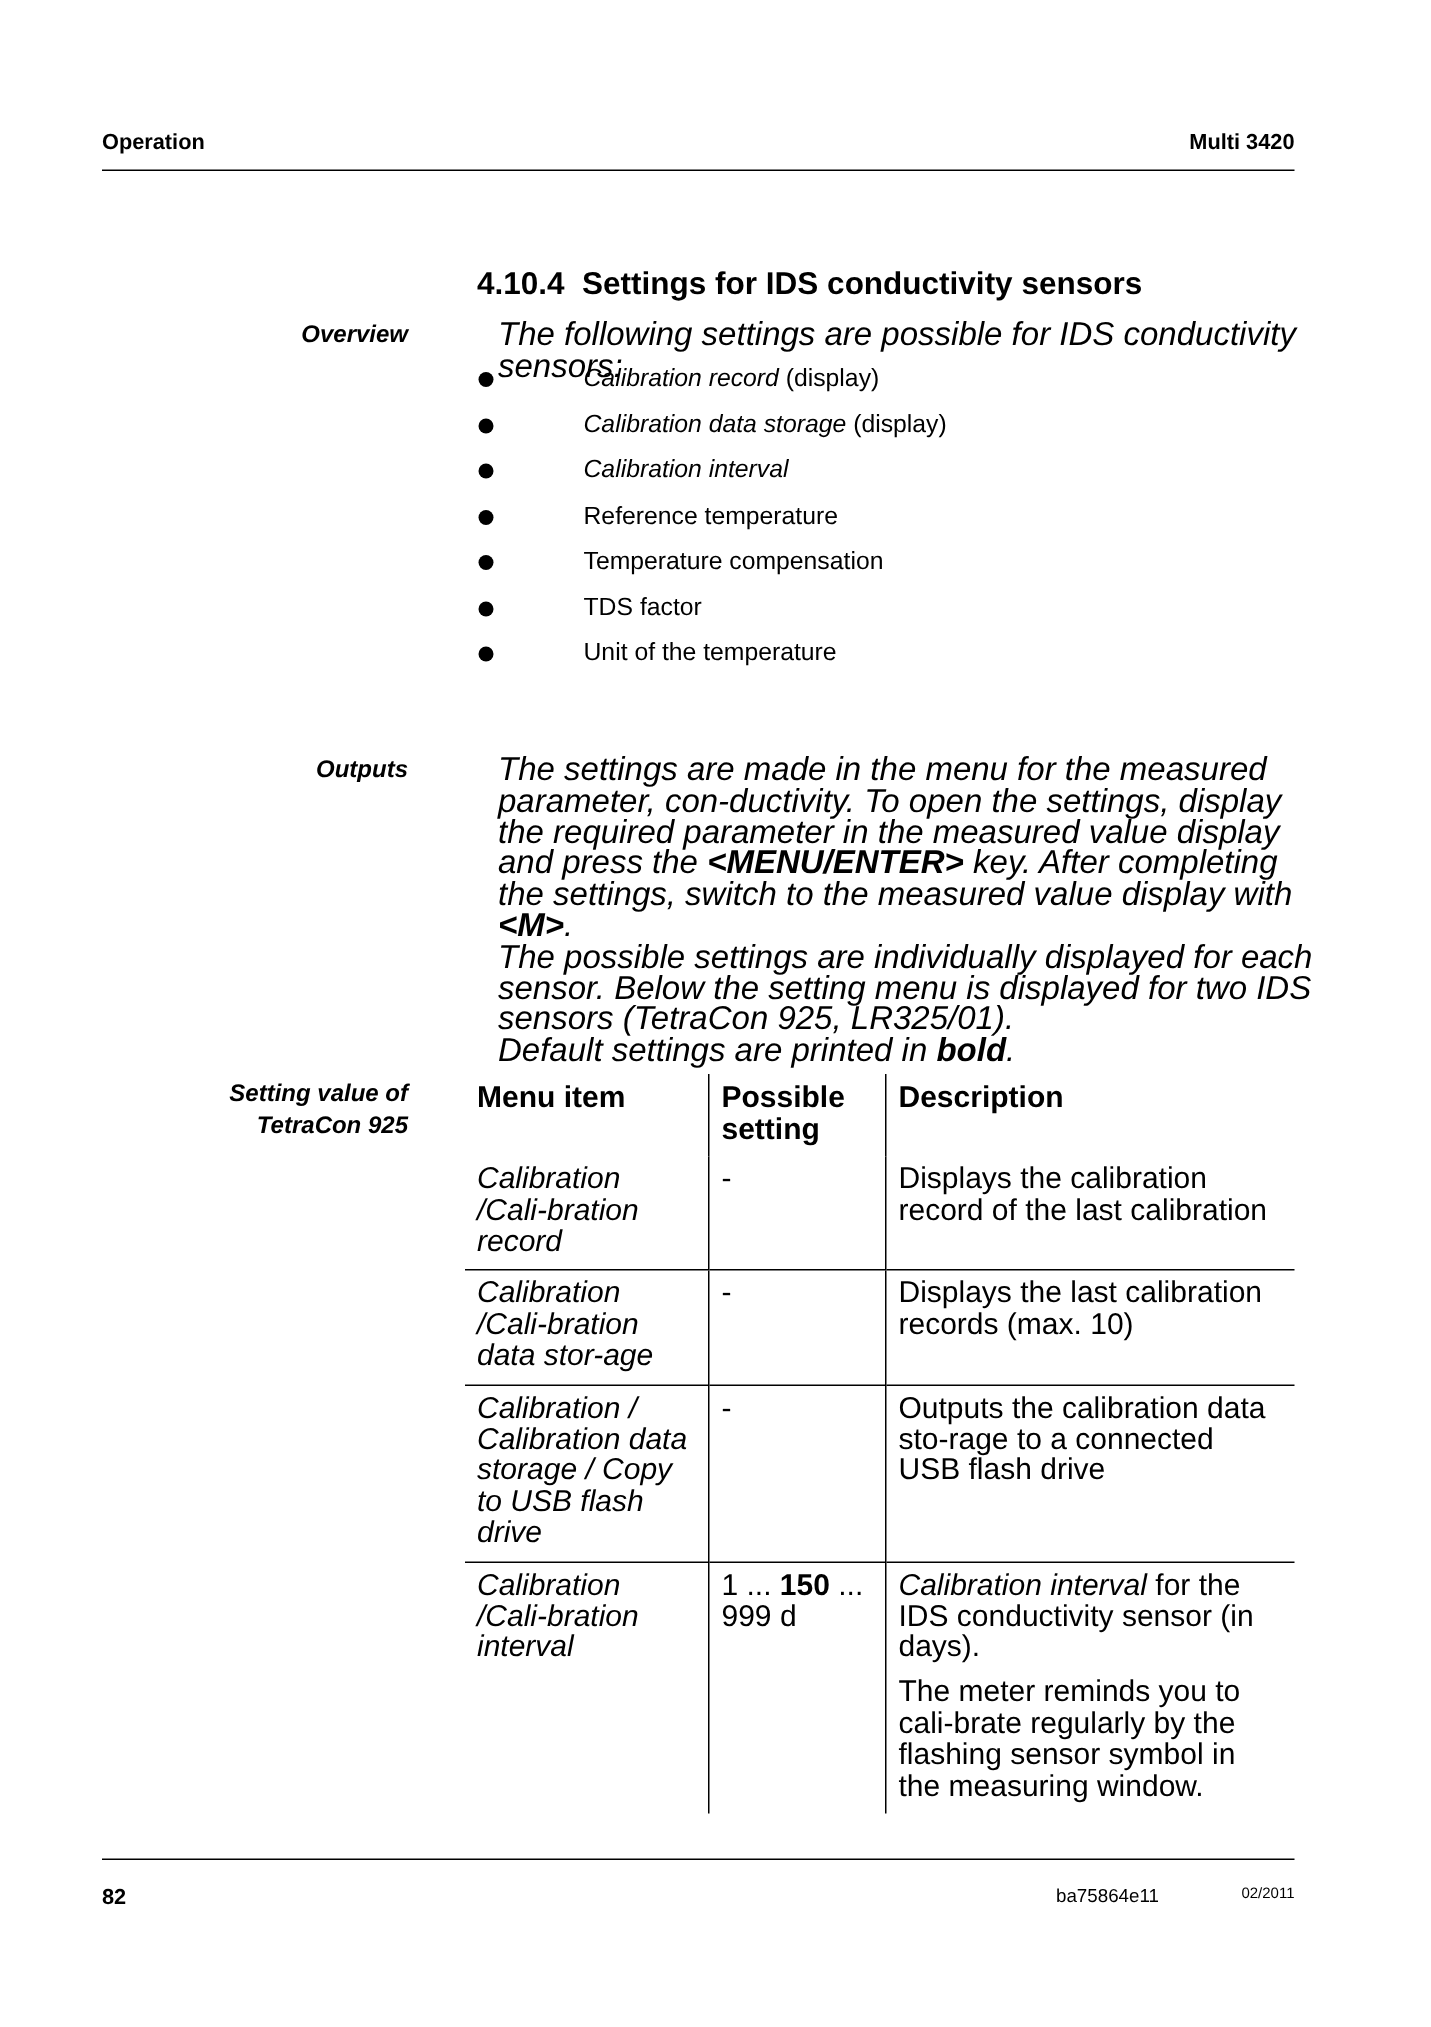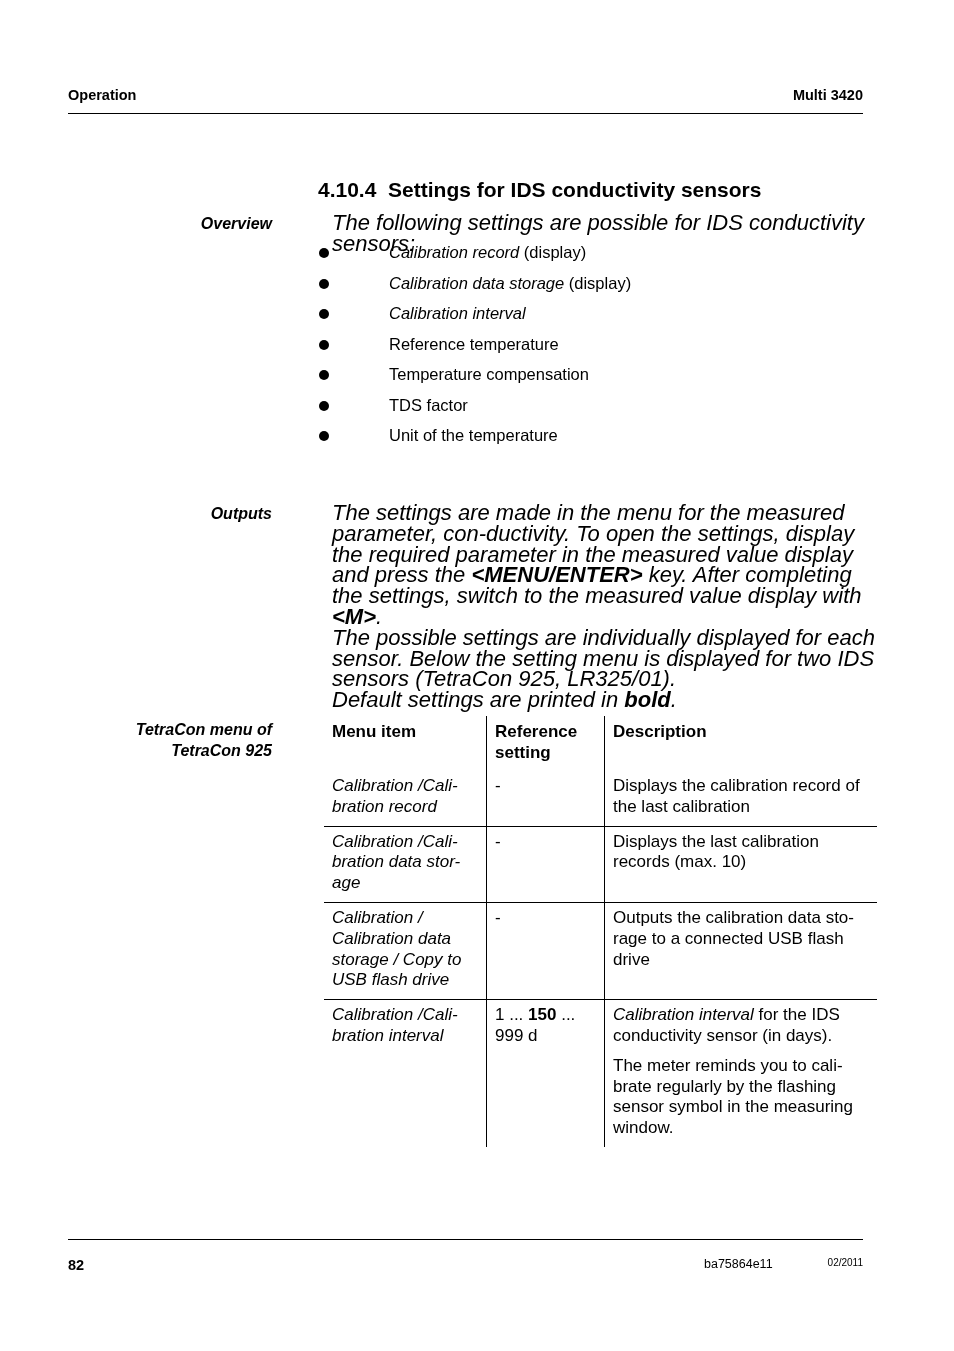--- a/index.html
+++ b/index.html
@@ -16,22 +16,22 @@
     .rule.bottom { top: 1239px; }
     .section-title { left: 318px; top: 178px; font-size: 21px; font-weight: bold; }
     .side-label { width: 204px; left: 68px; text-align: right; font-size: 16px; font-weight: bold; line-height: 21px; font-style: italic; }
     .body-text { left: 332px; width: 545px; font-size: 22px; line-height: 20.8px; font-style: italic; }
     .bullets { left: 318px; top: 242px; margin: 0; padding: 0; list-style: none; font-size: 16.5px; }
     .bullets li { height: 30.5px; line-height: 21px; display: flex; align-items: flex-start; gap: 47px; }
     .bullet-dot { display: inline-block; width: 10px; height: 10px; border-radius: 50%; background: #000; margin: 6px 13px 0 1px; flex: none; }
     .it { font-style: italic; }
     b { font-weight: bold; }
     table.menu {
-      position: absolute; left: 324px; top: 716px; width: 553px;
-      border-collapse: collapse; font-size: 17px; line-height: 20.8px;
+      position: absolute; left: 310px; top: 716px; width: 553px;
+      border-collapse: collapse; font-size: 20px; line-height: 20.8px;
     }
     table.menu td, table.menu th {
       vertical-align: top; text-align: left; padding: 5px 8px 8px 8px;
     }
     table.menu th { font-weight: bold; padding-top: 6px; padding-bottom: 6px; }
     table.menu tr + tr td { border-top: 1px solid #000; }
     table.menu .c1 { width: 146px; }
     table.menu .c2 { width: 101px; border-left: 1px solid #000; }
     table.menu .c3 { border-left: 1px solid #000; }
     table.menu tr.head th { height: 43px; }
@@ -86,29 +86,29 @@
   </ul>
 
 <div class="abs side-label" style="top:503px;">Outputs</div>
 <div class="abs body-text" style="top:503px;">
   <div><span>The settings are made in the menu for the measured parameter, con-ductivity. To open the settings, display the required parameter in the measured value display and press the </span><b>&lt;MENU/ENTER&gt;</b><span> key. After completing the settings, switch to the measured value display with </span><b>&lt;M&gt;</b><span>.</span></div>
   <div>The possible settings are individually displayed for each sensor. Below the setting menu is displayed for two IDS sensors (TetraCon 925, LR325/01).</div>
   <div><span>Default settings are printed in </span><b>bold</b><span>.</span></div>
 </div>
 
 <div class="abs side-label" style="top:719px;">
-  <div>TetraCon menu of</div>
+  <div>Setting value of</div>
   <div>TetraCon 925</div>
 </div>
 
 <table class="menu">
   <thead>
     <tr class="head">
       <th class="c1">Menu item</th>
-      <th class="c2">Reference setting</th>
+      <th class="c2">Possible setting</th>
       <th class="c3">Description</th>
     </tr>
   </thead>
   <tbody id="menu-rows">
       <tr>
         <td class="c1 it">Calibration /Cali-bration record</td>
         <td class="c2"><span>-</span><b></b><span></span></td>
         <td class="c3">
           <div><span class="it"></span><span>Displays the calibration record of the last calibration</span></div>
         </td>

